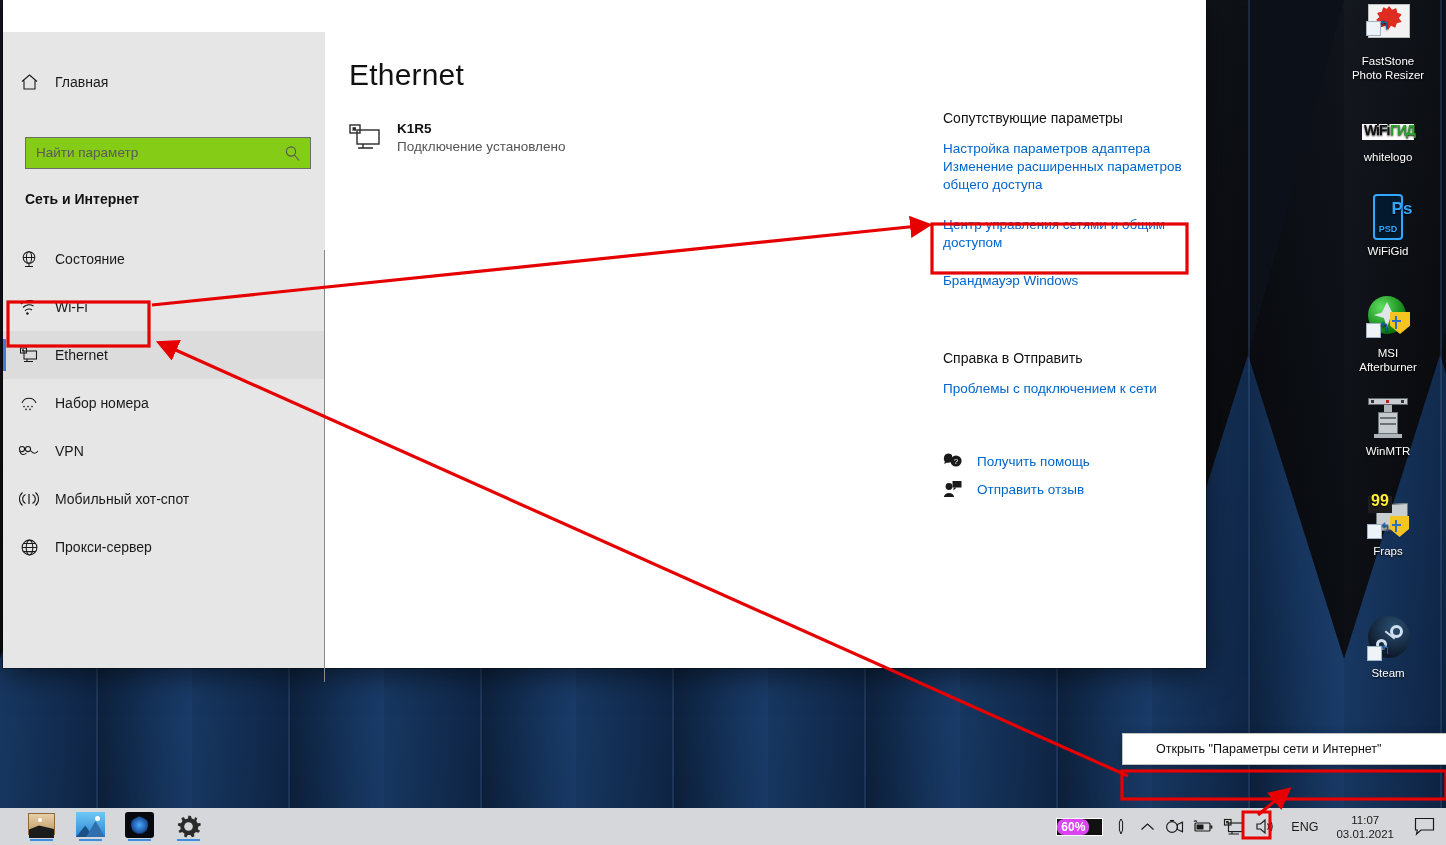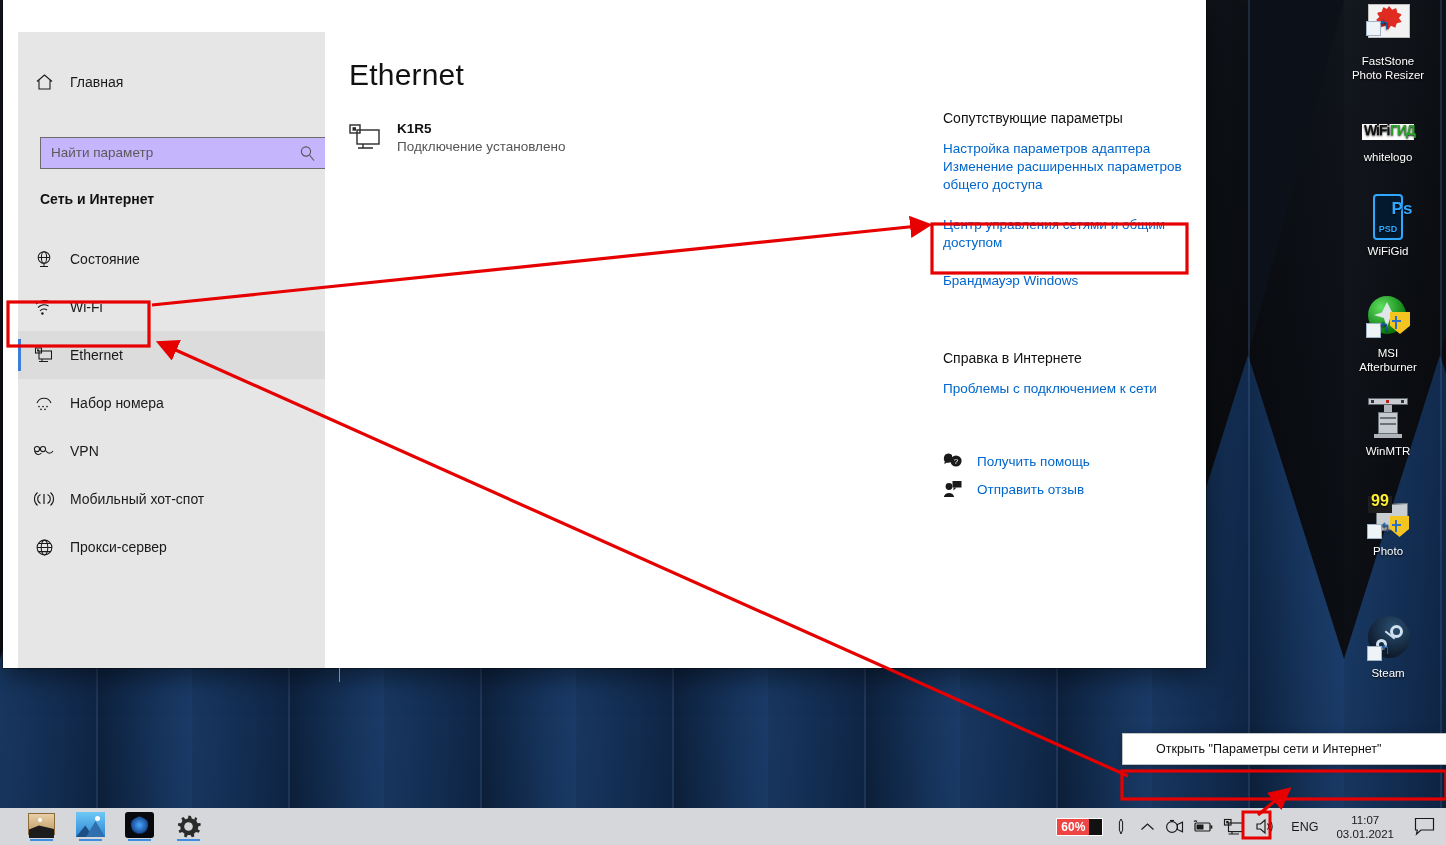--- a/index.html
+++ b/index.html
@@ -34,25 +34,25 @@
   
   #win{position:absolute;left:3px;top:0;width:1203px;height:668px;background:#fff;
     box-shadow:0 0 0 1px rgba(0,0,0,.35),0 6px 28px rgba(0,0,0,.55);}
   #titlebar{position:absolute;left:0;top:0;width:100%;height:32px;background:#e6e6e6;}
   #backbtn{position:absolute;left:22px;top:6px;width:22px;height:22px;cursor:default;}
   #wintitle{position:absolute;left:67px;top:9px;font-size:13px;color:#333;}
   .wbtn{position:absolute;top:0;width:45px;height:32px;}
   .wbtn svg{position:absolute;left:14px;top:11px;}
   #wbmin{right:96px;} #wbmax{right:49px;} #wbclose{right:2px;}
 
-  #sidebar{position:absolute;left:15px;top:32px;width:339px;height:636px;background:#e6e6e6;}
+  #sidebar{position:absolute;left:0;top:32px;width:339px;height:636px;background:#e6e6e6;}
   #homeRow{position:absolute;left:0;top:30px;width:100%;height:40px;display:flex;align-items:center;}
   #homeRow .ic{width:52px;display:flex;justify-content:center;}
   #homeRow .lb{font-size:14px;color:#1a1a1a;}
-  #search{position:absolute;left:22px;top:105px;width:286px;height:32px;background:#c4b5fd;
+  #search{position:absolute;left:22px;top:105px;width:286px;height:32px;background:#84cc16;
     border:1px solid #6d6d6d;box-sizing:border-box;padding-left:12px;}
   #search .ph{position:absolute;left:10px;top:7px;font-size:13.5px;color:#5a5a5a;}
   #search .mg{position:absolute;right:9px;top:7px;}
   #grpTitle{position:absolute;left:22px;top:159px;font-size:14px;font-weight:bold;color:#111;}
 
   #navlist{position:absolute;left:0;top:203px;width:322px;}
   .nav{position:relative;height:48px;display:flex;align-items:center;}
   .nav .ic{width:52px;display:flex;justify-content:center;align-items:center;}
   .nav .lb{font-size:14px;color:#1a1a1a;}
   .nav.sel{background:#dcdcdc;}
@@ -219,21 +219,21 @@
     <div style="position:absolute;left:12px;top:10px;width:32px;height:26px;background:#c9ced3;
                 border:1px solid #70777d;box-sizing:border-box;transform:skewY(-4deg);"></div>
     <div style="position:absolute;left:4px;top:2px;width:24px;height:17px;background:#1d1d1d;"></div>
     <div style="position:absolute;left:4px;top:0px;width:24px;text-align:center;font-size:16px;font-weight:bold;color:#ffef2e;">99</div>
     <div style="position:absolute;left:26px;top:22px;width:19px;height:21px;background:#f4c420;
                 clip-path:polygon(0 0,100% 0,100% 62%,50% 100%,0 62%);"></div>
     <div style="position:absolute;left:31px;top:26px;width:2px;height:12px;background:#2d6fc4;"></div>
     <div style="position:absolute;left:28px;top:30px;width:9px;height:2px;background:#2d6fc4;"></div>
     <div class="shortcut" style="left:3px;bottom:3px;"></div>
   </div>
-  <div>Photo</div>
+  <div>Fraps</div>
 </div>
 
 <div class="dicon" style="left:1336px;top:600px">
   <div class="glyph">
     <div style="position:absolute;left:4px;top:0;width:42px;height:42px;border-radius:50%;
                 background:radial-gradient(circle at 62% 28%,#2b4f72,#0e1b2c 72%);"></div>
     <div style="position:absolute;left:26px;top:9px;width:13px;height:13px;border-radius:50%;border:3px solid #cfe0ef;box-sizing:border-box;"></div>
     <div style="position:absolute;left:12px;top:23px;width:11px;height:11px;border-radius:50%;border:3px solid #cfe0ef;box-sizing:border-box;"></div>
     <div style="position:absolute;left:20px;top:18px;width:12px;height:2px;background:#cfe0ef;transform:rotate(38deg);"></div>
     <div class="shortcut" style="left:3px;bottom:3px;"></div>
@@ -378,21 +378,21 @@
       </div>
     </div>
 
     <div id="right">
       <div class="sechead">Сопутствующие параметры</div>
       <div class="lnk">Настройка параметров адаптера</div>
       <div class="lnk two">Изменение расширенных параметров общего доступа</div>
       <div class="lnk two" style="margin-bottom:20px">Центр управления сетями и общим доступом</div>
       <div class="lnk" style="margin-bottom:0">Брандмауэр Windows</div>
 
-      <div class="sechead" style="margin-top:60px">Справка в Интернете</div>
+      <div class="sechead" style="margin-top:60px">Справка в Отправить</div>
       <div class="lnk" style="margin-bottom:0">Проблемы с подключением к сети</div>
 
       <div style="margin-top:54px">
         <div class="hrow">
           <div class="ic">
             <svg width="21" height="18" viewBox="0 0 21 18">
               <path d="M1 5.5 A4.5 4.2 0 0 1 9 3 L9 9 A4.5 4.2 0 0 1 1 5.5 Z" fill="#1a1a1a"></path>
               <path d="M2 8.5 L1.3 12 L4.6 10.2 Z" fill="#1a1a1a"></path>
               <circle cx="13" cy="9" r="5.6" fill="#1a1a1a"></circle>
               <text x="13" y="12.2" font-size="8" font-family="'Liberation Sans',sans-serif" fill="#fff" text-anchor="middle">?</text>
@@ -453,21 +453,21 @@
       <path d="M14.5 3.5 l2.4.5.9 2.6 2.6.9.6-2.6 2.2 1.4-.9 2.6 1.4 2.3 2.7-.2.4 2.5-2.5 1-.5 2.7 2.2 1.5-1.4 2.1-2.6-.9-2 1.8.3 2.7-2.4.8-1.5-2.3-2.7.2-1.3 2.4-2.3-1 .3-2.7-2.1-1.7-2.6 1-1.2-2.3 2.2-1.6-.4-2.7-2.5-1 .6-2.4 2.7.1 1.3-2.4-1.1-2.5 2.3-1.2 1.7 2.1 2.6-.7z" fill="#2b2b2b"></path>
       <circle cx="14.5" cy="14.5" r="4.3" fill="#d6d7da"></circle>
     </svg>
     <div class="tbline"></div>
   </div>
 
   <div id="tray">
 
     <div class="trayitem" style="padding:0 6px">
       <div style="display:flex;align-items:center;background:#111;border:1px solid #fff;">
-        <div style="background:#ef4444;color:#fff;font-size:12px;font-weight:bold;padding:1px 4px;">60%</div>
+        <div style="background:#d946ef;color:#fff;font-size:12px;font-weight:bold;padding:1px 4px;border-radius:7px;">60%</div>
         <div style="width:13px;height:15px;"></div>
       </div>
     </div>
 
     <div class="trayitem" style="width:24px">
       <svg width="16" height="18" viewBox="0 0 16 18">
           <path d="M8 1 L9.6 4 L9.6 12 L8 16 L6.4 12 L6.4 4 Z" stroke="#1a1a1a" stroke-width="1" fill="none"></path>
         </svg>
     </div>
 

